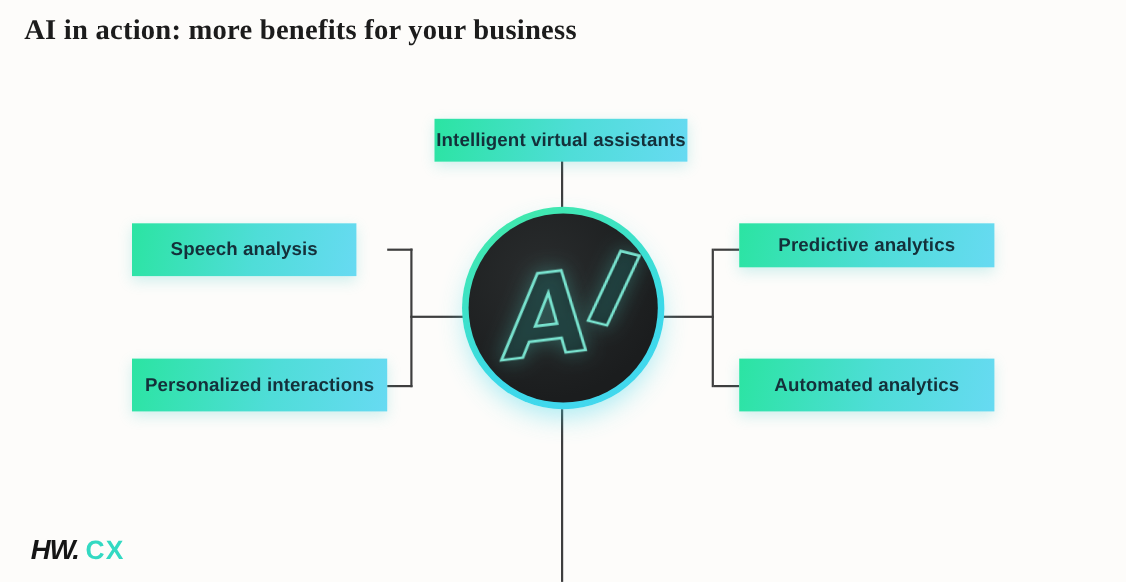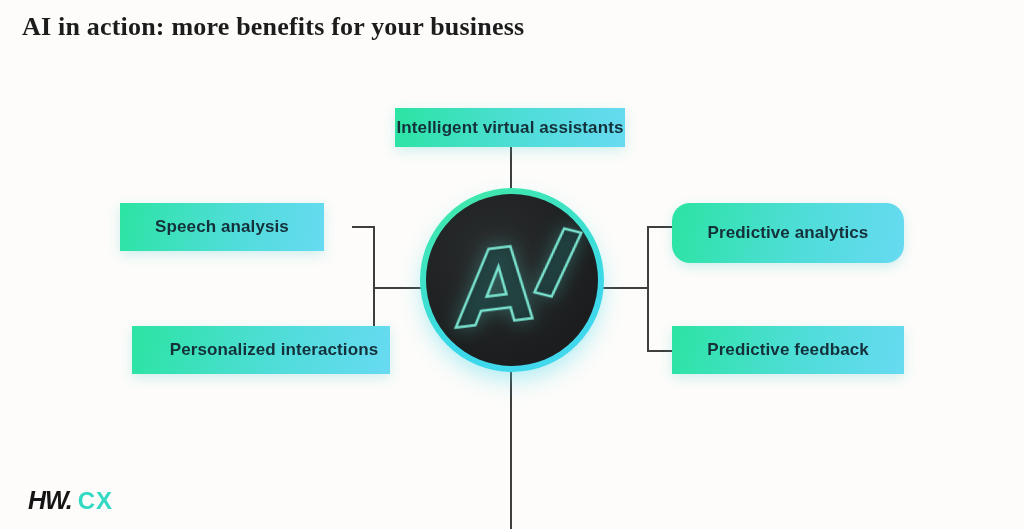--- a/index.html
+++ b/index.html
@@ -37,22 +37,22 @@
   .node {
     position: absolute;
     display: flex;
     align-items: center;
     justify-content: center;
     background: linear-gradient(102deg, #2BE4A2 0%, #4FDDD8 55%, #67DAF2 100%);
     box-shadow: 0 4px 12px rgba(47, 197, 196, 0.22);
   }
   .node-top     { left: 395px; top: 108px;  width: 230px; height: 39px; }
   .node-left-0  { left: 120px; top: 203px; width: 204px; height: 48px; }
-  .node-left-1  { left: 132px; top: 326px; width: 232px; height: 48px; padding-left: 26px; }
-  .node-right-0 { left: 672px; top: 203px; width: 232px; height: 60px; border-radius: 18px; }
+  .node-left-1  { left: 120px; top: 326px; width: 232px; height: 48px; }
+  .node-right-0 { left: 672px; top: 203px; width: 232px; height: 40px; }
   .node-right-1 { left: 672px; top: 326px; width: 232px; height: 48px; }
   .node-label {
     font-size: 17px;
     font-weight: 600;
     color: #14303A;
     letter-spacing: 0.1px;
   }
 
   .ai-circle {
     position: absolute;
@@ -135,21 +135,21 @@
   <div class="node node-left-0">
     <span class="node-label">Speech analysis</span>
   </div>
   <div class="node node-left-1">
     <span class="node-label">Personalized interactions</span>
   </div>
   <div class="node node-right-0">
     <span class="node-label">Predictive analytics</span>
   </div>
   <div class="node node-right-1">
-    <span class="node-label">Predictive feedback</span>
+    <span class="node-label">Automated analytics</span>
   </div>
 
   <div class="ai-circle">
     <div class="ai-inner">
       <span class="ai-letter ai-a">A</span>
       <span class="ai-letter ai-i">I</span>
     </div>
   </div>
 
   <div class="logo">

